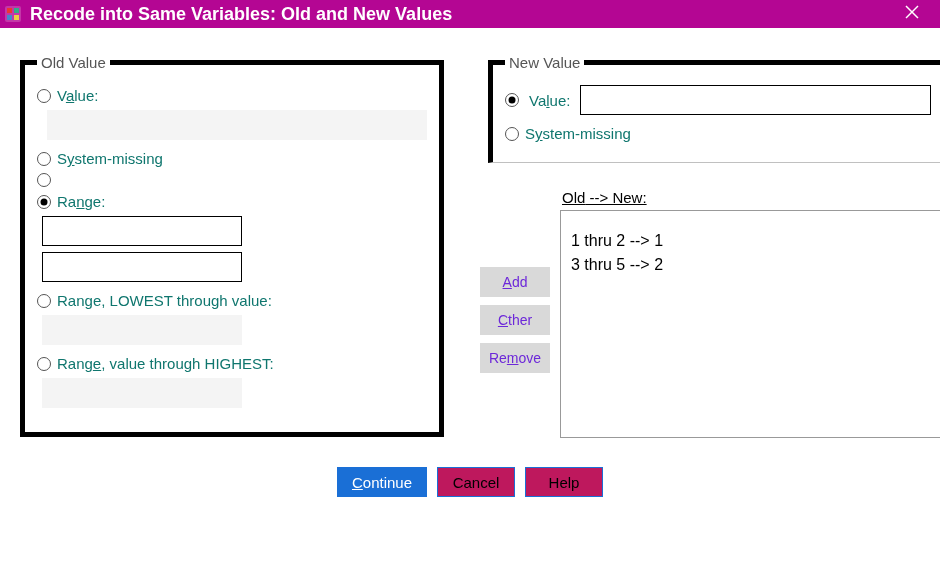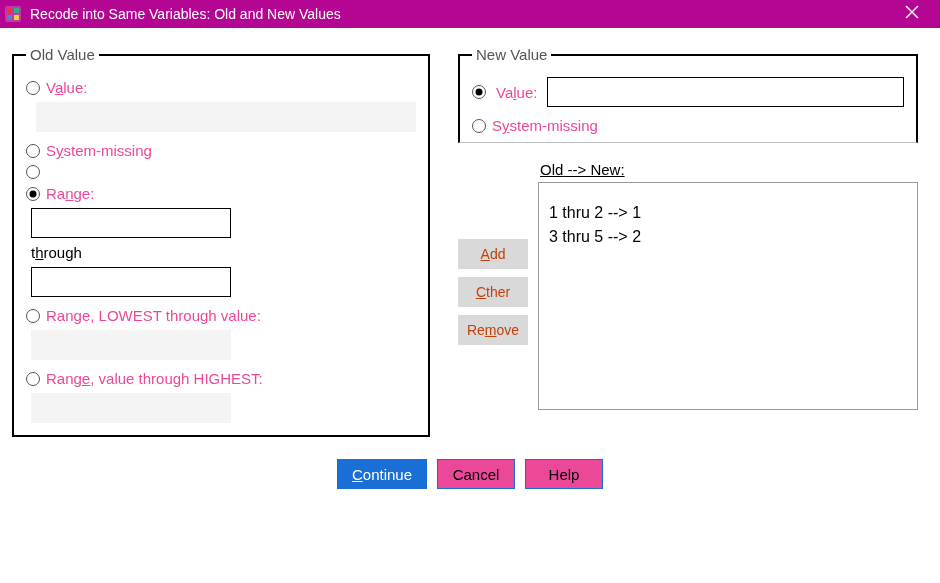--- a/index.html
+++ b/index.html
@@ -19,34 +19,34 @@
     height: 28px;
     display: flex;
     align-items: center;
     padding: 0 8px 0 4px;
   }
   .titlebar .app-icon {
     width: 18px; height: 18px;
     margin-right: 8px;
     display: inline-block;
   }
-  .titlebar .title { flex: 1; font-size: 14px; }
+  .titlebar .title { flex: 1; font-size: 18px; font-weight: bold; }
   .titlebar .close {
     width: 40px; text-align: center;
     font-size: 16px; cursor: pointer;
   }
   .content {
     padding: 18px 12px 8px 12px;
     display: flex;
     gap: 28px;
   }
   fieldset {
-    border: 2px solid #000000;
-    padding: 10px 12px 2px 12px;
-    margin: 0;
+    border: 5px solid #000000;
+    padding: 10px 12px 14px 12px;
+    margin: 8px;
   }
   fieldset.old { width: 412px; }
   fieldset.new { width: 460px; border-bottom:1px solid #c0c0c0;}
   legend {
     color: #555;
     font-size: 15px;
     padding: 0 4px;
   }
   .radio-row {
     display: flex;
@@ -109,21 +109,21 @@
   }
   .mapping-btns {
     display: flex;
     flex-direction: column;
     gap: 8px;
     margin-right: 10px;
     margin-top: 78px;
   }
   .gbtn {
     background: #d9d9d9;
-    color: #c2410c;
+    color: #6d28d9;
     border: none;
     width: 70px;
     height: 30px;
     font-size: 14px;
     text-align: center;
     line-height: 30px;
     cursor: default;
   }
   .mapping-box-wrap { flex:1; }
   .mapping-label { margin: 0 0 4px 2px; color:#000;text-decoration:underline;}
@@ -141,31 +141,31 @@
     justify-content: center;
     gap: 10px;
     padding: 14px 0 4px 0;
   }
   .btn {
     height: 30px;
     min-width: 78px;
     padding: 0 14px;
     font-size: 15px;
     border: 1.5px solid #1a6fd6;
-    background: #ec4899;
+    background: #be185d;
     color: #000;
     cursor: pointer;
     display:flex; align-items:center; justify-content:center;
   }
   .btn.primary {
     background: #1a6fd6;
     color: #fff;
     border: 1.5px solid #1a6fd6;
   }
-  .label { color:#ec4899; }
+  .label { color:#0f766e; }
 </style>
 </head>
 <body>
 
 <div class="titlebar">
   <span class="app-icon">
     <svg viewBox="0 0 18 18">
         <rect x="1" y="1" width="16" height="16" rx="2" fill="#fff" opacity="0.2"></rect>
         <rect x="3" y="3" width="5" height="5" fill="#e33"></rect>
         <rect x="10" y="3" width="5" height="5" fill="#3a8"></rect>
@@ -200,21 +200,20 @@
 
     <div class="radio-row">
       <span class="radio"></span>
     </div>
 
     <div class="radio-row">
       <span class="radio checked"></span>
       <span class="label"><span>Ra</span><span class="ul">n</span><span>ge:</span></span>
     </div>
     <div class="input-box strong small"></div>
-    <div class="through-label"><span>t</span><span class="ul">h</span><span>rough</span></div>
     <div class="input-box strong indent"></div>
 
     <div class="radio-row">
       <span class="radio"></span>
       <span class="label"><span>Ran</span><span class="ul">g</span><span>e, LOWEST through value:</span></span>
     </div>
     <div class="disabled-box" style="width:200px;margin-left:5px;"></div>
 
     <div class="radio-row">
       <span class="radio"></span>

